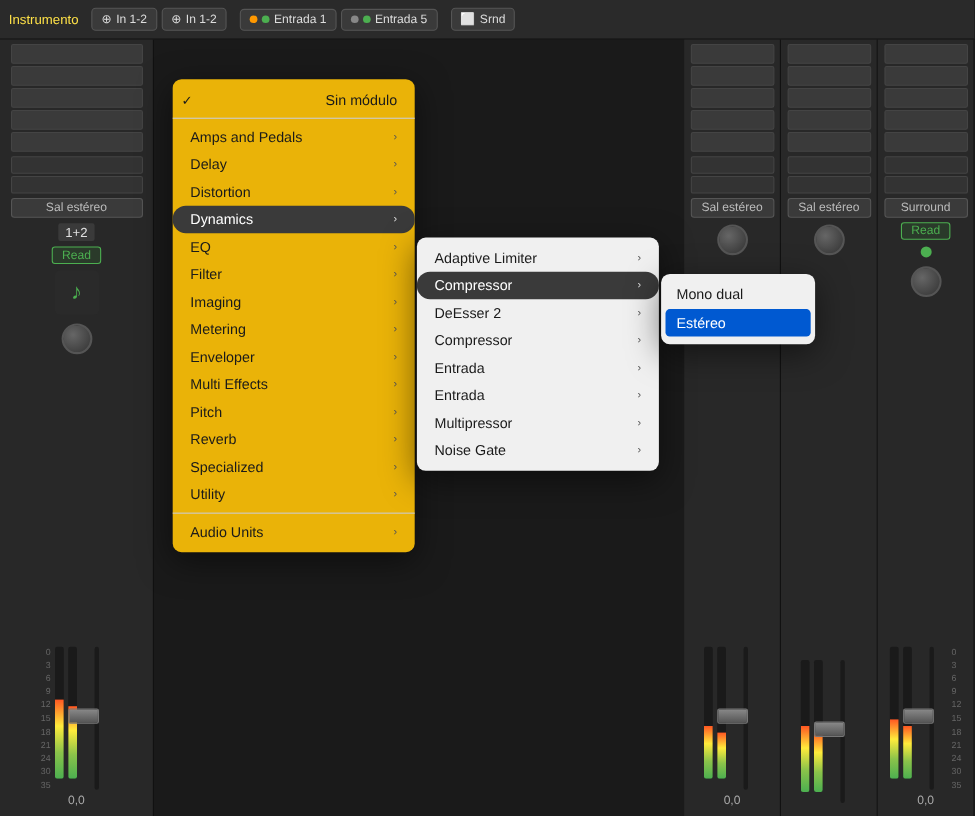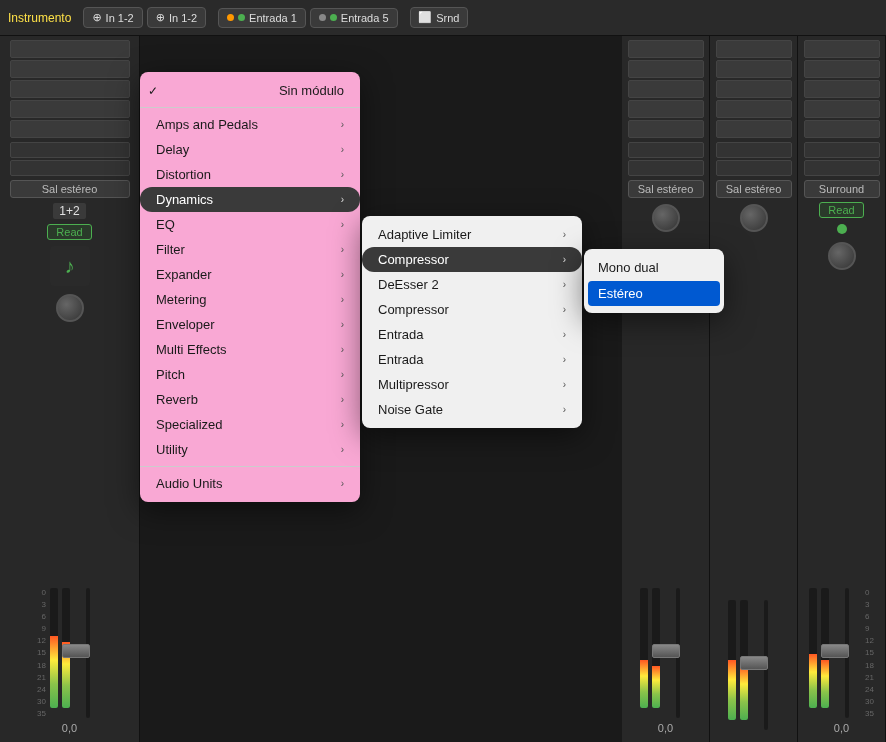--- a/index.html
+++ b/index.html
@@ -193,26 +193,27 @@
     .menu-container {
       position: absolute;
       top: 36px;
       left: 140px;
       z-index: 100;
       display: flex;
       gap: 0;
     }
 
     .menu-panel {
-      background: #f9a8d4;
+      background: #eab308;
       border-radius: 8px;
       box-shadow: 0 8px 30px rgba(0,0,0,0.5);
       min-width: 220px;
       padding: 6px 0;
       color: #1a1a1a;
+      margin-left: 17px;
     }
 
     .menu-item {
       display: flex;
       align-items: center;
       justify-content: space-between;
       padding: 5px 16px;
       font-size: 13px;
       color: #1a1a1a;
       cursor: pointer;
@@ -390,21 +391,21 @@
       </div>
       <div class="menu-item">
         <span>EQ</span>
         <span class="menu-arrow">›</span>
       </div>
       <div class="menu-item">
         <span>Filter</span>
         <span class="menu-arrow">›</span>
       </div>
       <div class="menu-item">
-        <span>Expander</span>
+        <span>Imaging</span>
         <span class="menu-arrow">›</span>
       </div>
       <div class="menu-item">
         <span>Metering</span>
         <span class="menu-arrow">›</span>
       </div>
       <div class="menu-item">
         <span>Enveloper</span>
         <span class="menu-arrow">›</span>
       </div>

